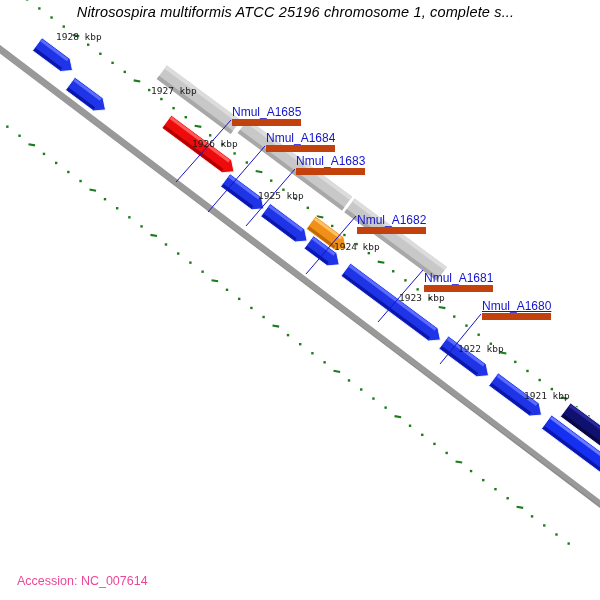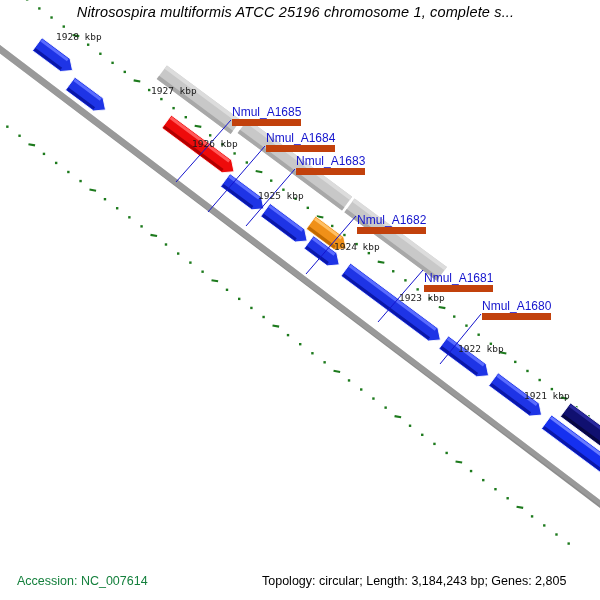--- a/index.html
+++ b/index.html
@@ -13,21 +13,21 @@
   .title{
     position:absolute;left:0;top:4px;width:591px;text-align:center;
     font-family:"Liberation Sans", sans-serif;
     font-style:italic;font-size:14.5px;color:#000;letter-spacing:.15px;
     white-space:nowrap;pointer-events:none;
   }
   .statusbar{
     position:absolute;left:0;bottom:0;width:600px;height:34px;
   }
   .status-left{
-    position:absolute;left:17px;top:8px;font-size:12.5px;color:#15803d;
+    position:absolute;left:17px;top:8px;font-size:12.5px;color:#ec4899;
     font-family:"Liberation Sans", sans-serif;white-space:nowrap;
   }
   .status-right{
     position:absolute;left:262px;top:8px;font-size:12.5px;color:#000;
     font-family:"Liberation Sans", sans-serif;white-space:nowrap;
   }
 
   .ruler-label{
     position:absolute;font-family:"DejaVu Sans Mono", monospace;
     font-size:9.5px;font-weight:normal;color:#1a1a1a;white-space:nowrap;
@@ -272,19 +272,18 @@
     <div class="ruler-label" style="left: 392px; top: 292px; margin-left: 7px;">1923 kbp</div>
     <div class="ruler-label" style="left: 458px; top: 343px;">1922 kbp</div>
     <div class="ruler-label" style="left: 524px; top: 390px;">1921 kbp</div>
   </div>
 <div id="genelabels">
     <div class="gene-label" style="left: 232px; top: 106px;">Nmul_A1685</div>
     <div class="gene-label" style="left: 266px; top: 132px;">Nmul_A1684</div>
     <div class="gene-label" style="left: 296px; top: 155px;">Nmul_A1683</div>
     <div class="gene-label" style="left: 357px; top: 194px; margin-top: 20px;">Nmul_A1682</div>
     <div class="gene-label" style="left: 424px; top: 256px; margin-top: 16px;">Nmul_A1681</div>
-    <div class="gene-label" style="left: 482px; top: 300px;">Nmul_A1680</div>
+    <div class="gene-label" style="left: 482px; top: 300px; text-decoration: underline;">Nmul_A1680</div>
   </div>
 
 <div class="statusbar">
   <div class="status-left">Accession: NC_007614</div>
-  <div class="status-right">Topology: circular; Length: 3,184,243 bp; Genes: 2,805</div>
 </div>
 
 </body></html>

